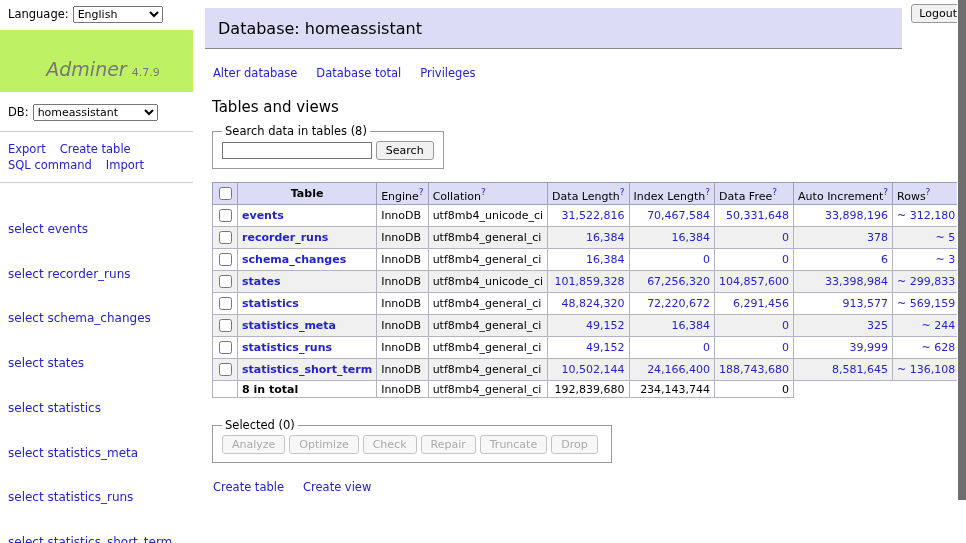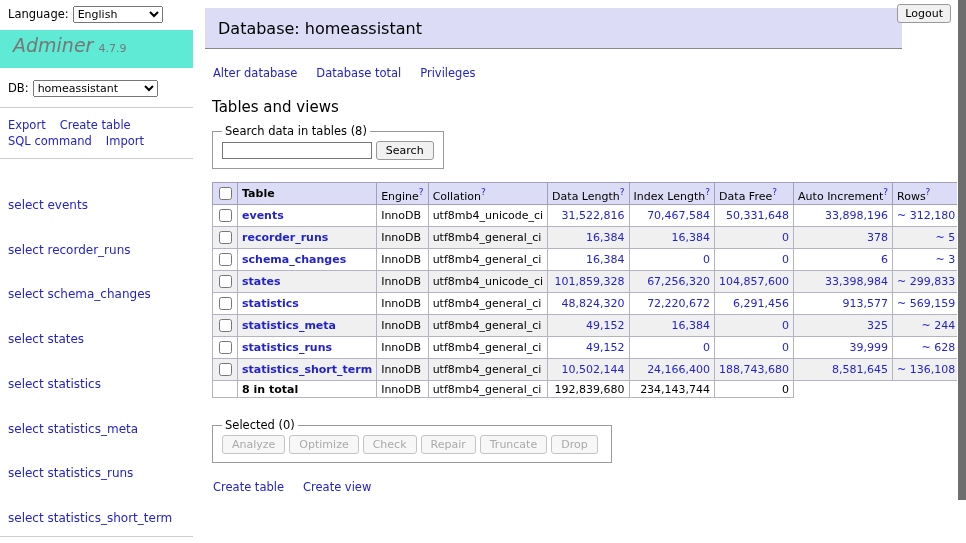--- a/index.html
+++ b/index.html
@@ -15,36 +15,36 @@
     font-size:11px; font-family:"DejaVu Sans", sans-serif;
     background:#f1f1f1; border:1px solid #999; border-radius:3px;
     padding:2px 9px; color:#000;
   }
   button:disabled { color:#aaa; border-color:#c4c4c4; background:#f7f7f7; }
 
   
   #sidebar { position:absolute; left:0; top:0; width:193px; }
   .lang-row { padding:6px 0 7px 8px; font-size:11.5px; }
   .lang-row select { width:90px; margin-left:4px; }
-  .brand { background:#5eead4; padding:4px 0 12px 13px; }
+  .brand { background:#bef264; padding:28px 0 12px 13px;text-align:center; }
   .brand-name { font-style:italic; font-size:19px; color:#777; }
   .brand-ver { font-size:11px; color:#777; margin-left:5px; }
   .db-row { padding:12px 0 10px 8px; border-bottom:1px solid #ccc; font-size:11.5px; }
   .db-row select { width:125px; margin-left:4px; }
   .nav-links { padding:9px 0 9px 8px; border-bottom:1px solid #ccc; line-height:16px; }
   .nav-links a { margin-right:14px; font-size:11.5px; }
   .tables-list { padding:8px 0 11px 8px; border-bottom:1px solid #ccc; }
   .tables-list a { display:block; font-size:12px; line-height:12.7px;margin-top:32px; }
 
   
   #main { margin-left:200px; width:702px; }
   .topbar { height:25px; }
   .breadcrumb { display:inline-block; background:#f0f0f0; padding:6px 12px 7px 10px; font-size:11.5px; }
   .breadcrumb a { margin:0 1px; }
-  .logout-btn { position:absolute; top:4px; right:15px; padding:2px 7px; }
+  .logout-btn { position:absolute; top:4px; right:1px; padding:2px 7px; }
   .title-band {
     margin:8px 0 0 5px; background:#dcdcf6; border-bottom:1px solid #888;
     padding:11px 13px 10px 13px; font-size:16px;
   }
   .quick-links { margin:17px 0 0 13px; }
   .quick-links a { margin-right:19px; font-size:11.5px; }
   h3 { font-size:15px; font-weight:normal; margin:18px 0 7px 12px; }
   fieldset { display:inline-block; border:1px solid #999; margin:1px 0 0 12px; padding:3px 9px 8px 9px; }
   legend { font-size:11.5px; padding:0 3px; }
   .search-input { width:150px; height:17px; border:1px solid #767676; font-size:11px; padding:1px 3px; }
@@ -52,21 +52,21 @@
   
   table { border-collapse:collapse; margin:13px 0 0 12px; font-size:11px; table-layout:fixed; }
   col.c0{width:22px} col.c1{width:119px} col.c2{width:38px} col.c3{width:102px}
   col.c4{width:70px} col.c5{width:75px} col.c6{width:62px} col.c7{width:85px}
   col.c8{width:55px} col.c9{width:58px}
   th, td {
     border:1px solid #b3b3c3; padding:1px 4px; height:17px;
     overflow:hidden; white-space:nowrap; line-height:13px;
   }
   thead th { background:#dcdcf6; font-weight:normal; text-align:left; border-color:#a0a0b8; }
-  thead th.tname { font-weight:bold; text-align:left; }
+  thead th.tname { font-weight:bold; text-align:center; }
   thead th sup a { font-size:9px; }
   td.cb, th.cb { text-align:center; padding:1px 2px; }
   td.name a { font-weight:bold; }
   td.num { text-align:right; }
   tbody tr.even { background:#f0f0f0; }
   tr.total td { color:#000; }
   tr.total td.lbl { font-weight:bold; }
   tr.total td.num { color:#000; }
 
   .selected-fs { margin-top:20px; }

